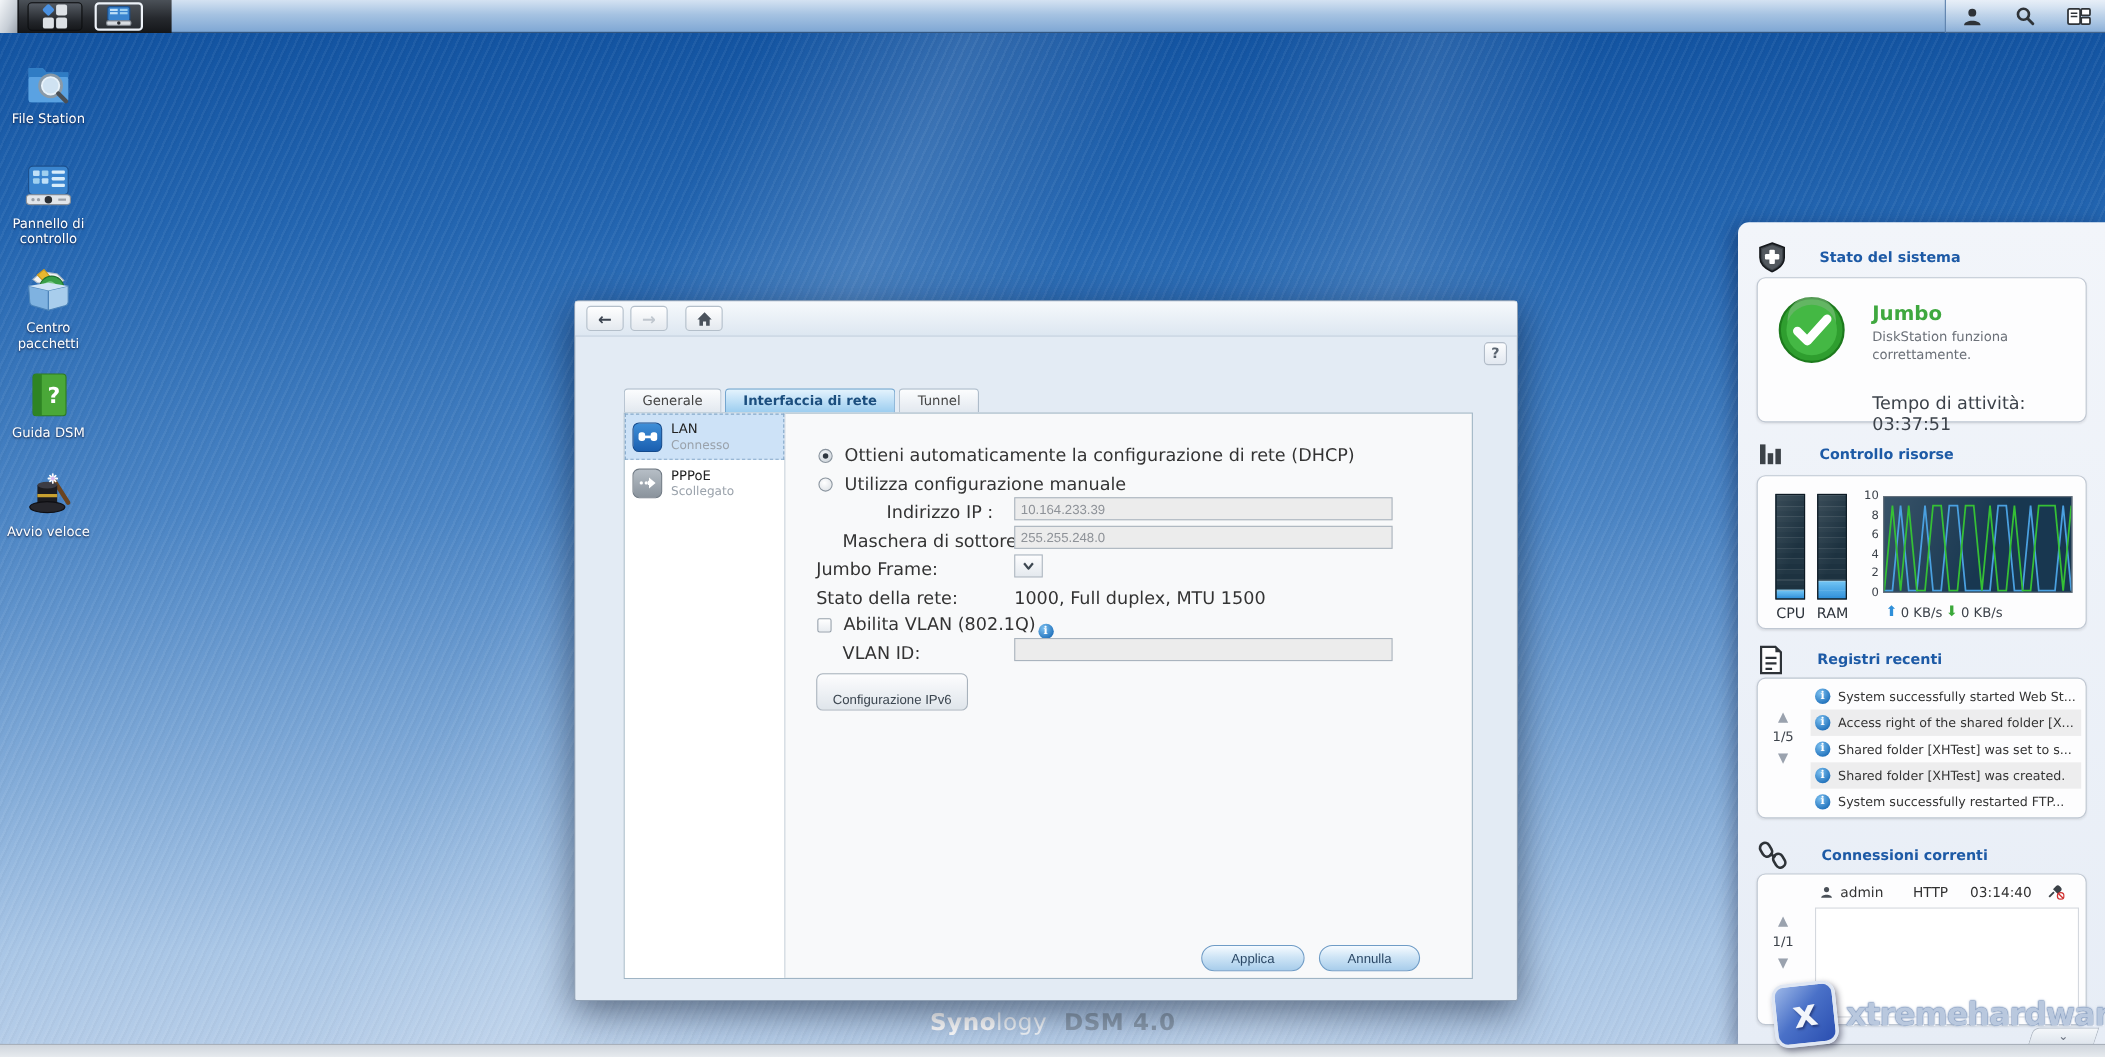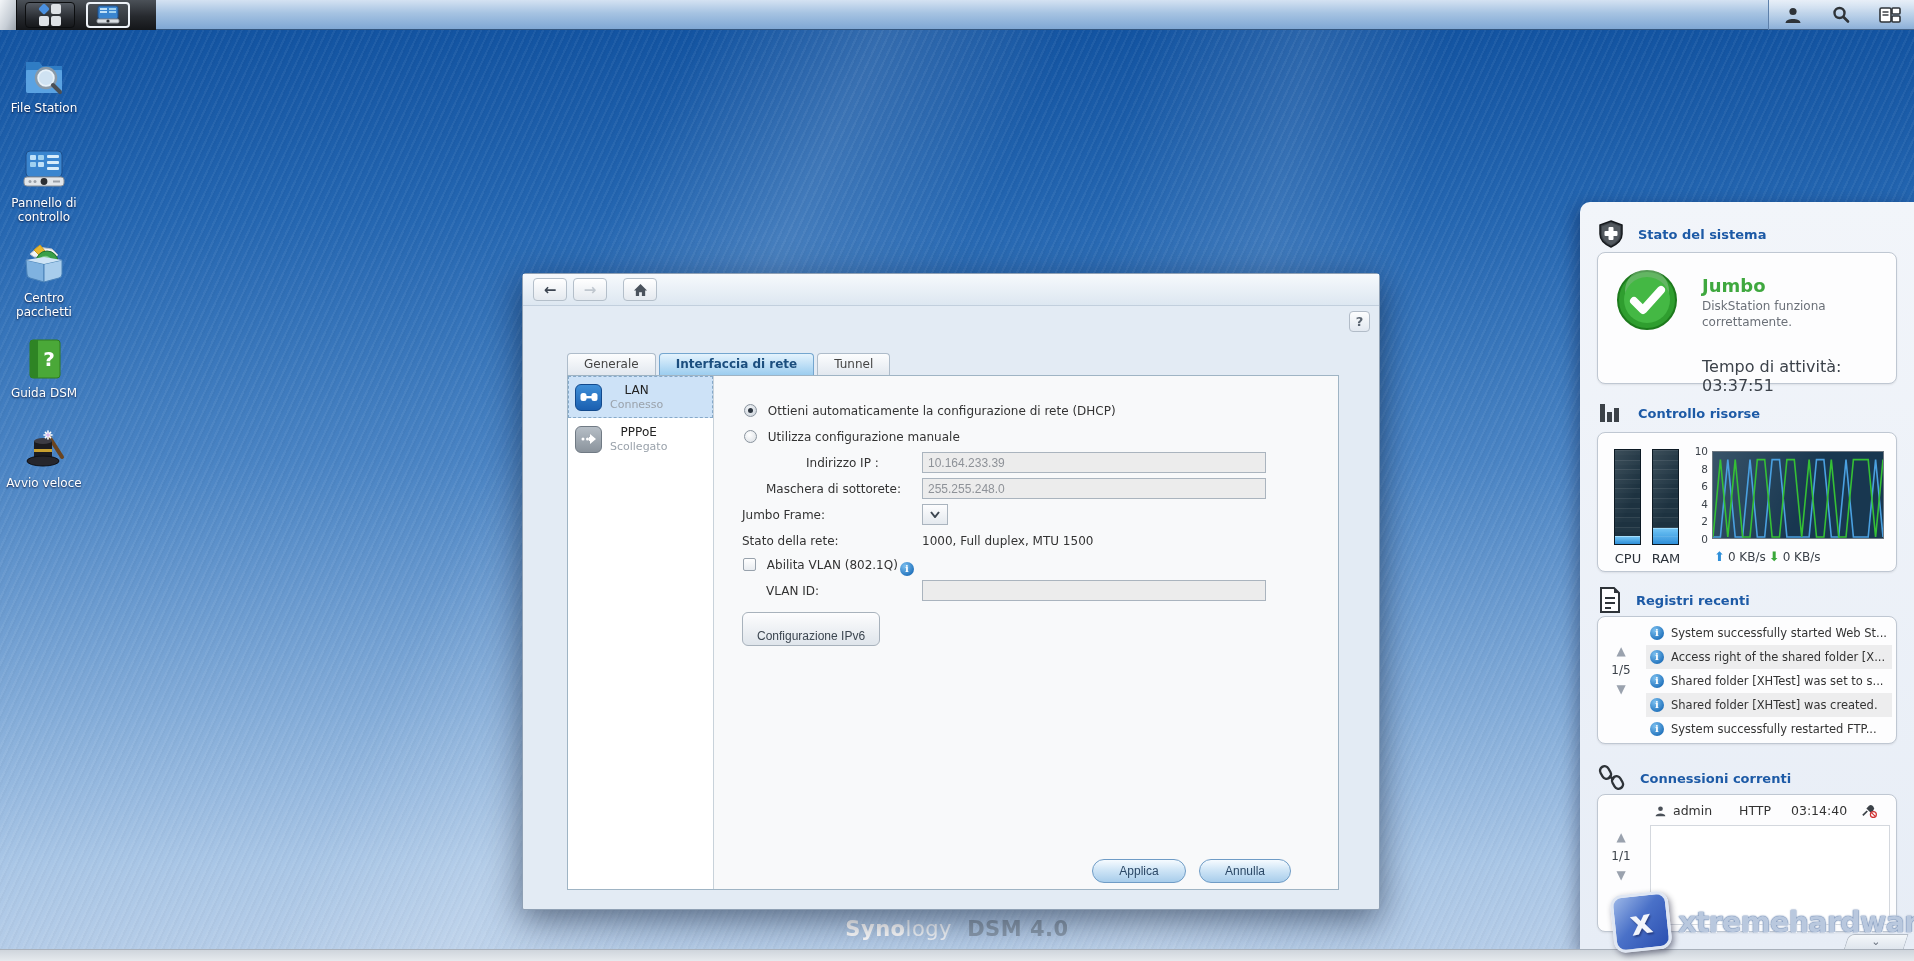--- a/index.html
+++ b/index.html
@@ -65,55 +65,55 @@
   .help-btn { position:absolute; right:9px; top:37px; width:21px; height:21px; border:1px solid #b2bcc8; border-radius:4px;
     background:linear-gradient(180deg,#fcfdfe,#e2e8f0); color:#5a6470; font-size:13px; font-weight:bold;
     text-align:center; line-height:19px; cursor:pointer; z-index:5; }
   .tabs { position:absolute; left:44px; top:79px; display:flex; gap:3px; }
   .tab { height:22px; padding:0 16px; line-height:21px; border:1px solid #aebcca; border-bottom:none;
     border-radius:4px 4px 0 0; background:linear-gradient(180deg,#fcfdfe,#e2e8ef); color:#444; cursor:pointer; font-size:12px; }
   .tab.active { background:linear-gradient(180deg,#e4f3fd 0%,#b8dcf5 60%,#9ccdef 100%); border-color:#74a6cf;
     color:#1b4e7e; font-weight:bold; position:relative; z-index:2; }
   .contentbox { position:absolute; left:44px; top:101px; width:772px; height:515px;
     border:1px solid #9fb4c4; background:#f8f9fa; display:flex; }
-  .iface-list { width:146px; background:#fff; border-right:1px solid #c8d2da;text-align:center; }
+  .iface-list { width:146px; background:#fff; border-right:1px solid #c8d2da; }
   .iface-item { height:42px; display:flex; align-items:center; padding:0 6px; border:1px dashed transparent; cursor:pointer; }
   .iface-item.selected { background:#cde2f7; border-color:#86a9c9; }
   .iface-ic { width:27px; height:27px; border-radius:6px; margin-right:8px; flex:none;
     display:flex; align-items:center; justify-content:center; }
   .iface-ic.lan { background:linear-gradient(180deg,#3f8fd8,#1a5fb0); border:1px solid #12498c; }
   .iface-ic.pppoe { background:linear-gradient(180deg,#b6bec6,#8a939c); border:1px solid #707a84; }
   .iface-name { font-size:12px; color:#222; line-height:1.25; }
   .iface-status { font-size:11px; color:#9aa2ab; line-height:1.2; }
   .formarea { position:relative; flex:1; }
   .f-abs { position:absolute; }
   .radio { width:13px; height:13px; border-radius:50%; border:1px solid #8a949e;
     background:radial-gradient(circle at 40% 35%, #fff, #d8dde2); display:inline-block; vertical-align:-2px; }
   .radio.on::after { content:""; position:absolute; width:5px; height:5px; border-radius:50%; background:#2d3640; margin:3px; }
   .radio.on { position:relative; background:radial-gradient(circle at 40% 35%, #f4f7fa, #c6cdd4); }
   .cbx { width:13px; height:13px; border:1px solid #98a2ac; background:linear-gradient(180deg,#fff,#e8ecf0);
     display:inline-block; vertical-align:-2px; border-radius:2px; }
-  .flabel { font-size:12px; color:#333; }
+  .flabel { font-size:16px; color:#333; }
   .txtin { height:21px; border:1px solid #aab4be; background:#ececec; color:#8e9298; font-size:12px;
     padding:0 5px; width:344px; }
   .combo { width:26px; height:21px; border:1px solid #aab4be; background:linear-gradient(180deg,#fdfdfe,#e4e9ee);
     display:flex; align-items:center; justify-content:center; cursor:pointer; }
   .btn-std { height:24px; padding:16px 14px; border:1px solid #a8b2bc; border-radius:6px;
     background:linear-gradient(180deg,#fdfdfe,#dfe5eb); color:#3c4650; font-size:12px; cursor:pointer; }
   .btn-pill { height:24px; border:1px solid #6f9cc6; border-radius:12px; font-size:12px; color:#2b4866; cursor:pointer;
     background:linear-gradient(180deg,#f6fbff 0%,#cfe5f6 45%,#a8cdeb 100%); }
   .info-i { display:inline-block; width:14px; height:14px; border-radius:50%; vertical-align:-3px; margin-left:2px;
     background:radial-gradient(circle at 35% 30%, #7cc0f0, #2878c0 70%, #1a5a9a); color:#fff; font-size:10px;
     font-weight:bold; text-align:center; line-height:14px; font-family:"DejaVu Serif",serif; }
 
   
   .sidebar { position:absolute; left:1580px; top:202px; width:334px; height:748px; z-index:30;
     background:linear-gradient(180deg,#f2f5fa,#e7edf6); border-radius:10px 0 0 0;
     box-shadow:-4px 4px 16px rgba(0,10,40,0.35); }
-  .w-head { position:absolute; left:18px; display:flex; align-items:center; gap:14px; }
+  .w-head { position:absolute; left:18px; display:flex; align-items:center; gap:30px; }
   .w-title { font-size:13px; font-weight:bold; color:#1d5aa6; }
   .w-card { position:absolute; left:17px; width:300px; background:#fdfdfe; border:1px solid #bfc7d2;
     border-radius:8px; box-shadow:inset 0 1px 2px rgba(255,255,255,0.9), 0 1px 2px rgba(0,0,0,0.08); }
   .status-green { font-size:18px; font-weight:bold; color:#3fa83f; }
   .status-desc { font-size:12px; color:#6b7078; line-height:1.3; }
   .uptime { font-size:16px; color:#3c424a; }
   .vbar { position:absolute; width:27px; height:96px; background:#1d3240; border:1px solid #0d1a24; overflow:hidden; }
   .vbar .segs { position:absolute; inset:0;
     background:repeating-linear-gradient(180deg, rgba(255,255,255,0.10) 0 1px, rgba(255,255,255,0.02) 1px 5px, transparent 5px 9.6px),
     linear-gradient(115deg, rgba(255,255,255,0.12), transparent 60%); }

